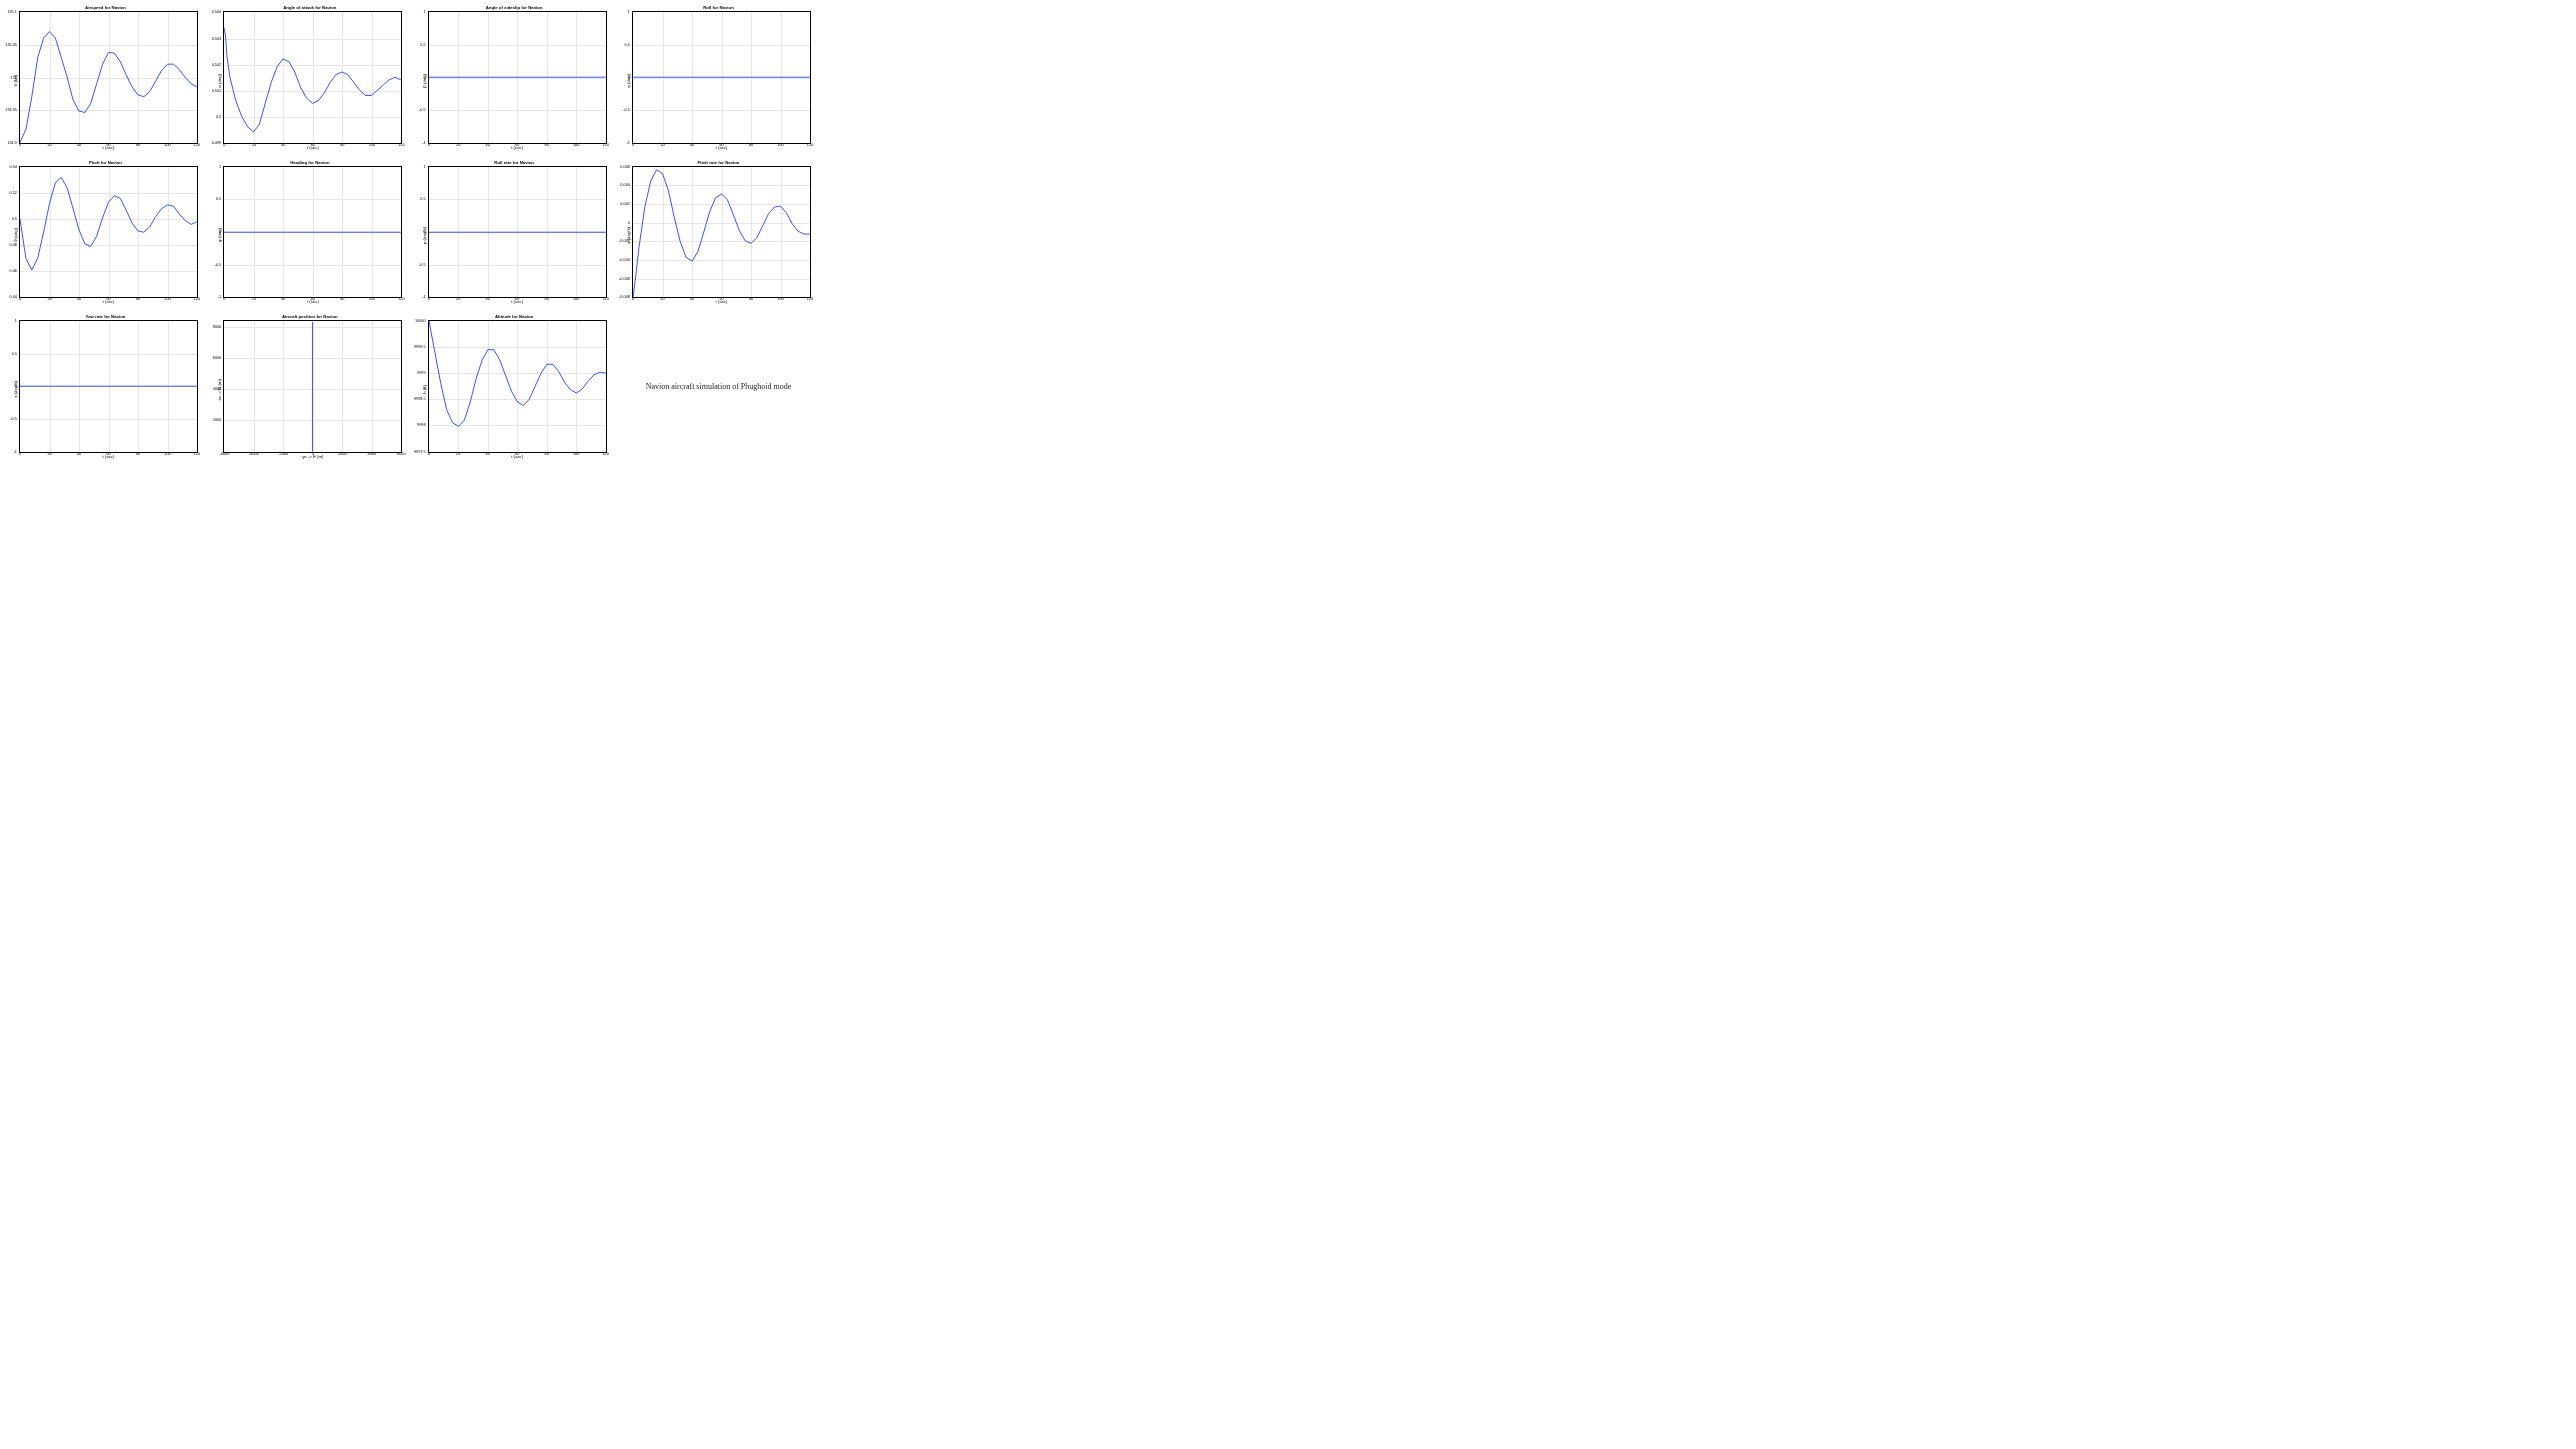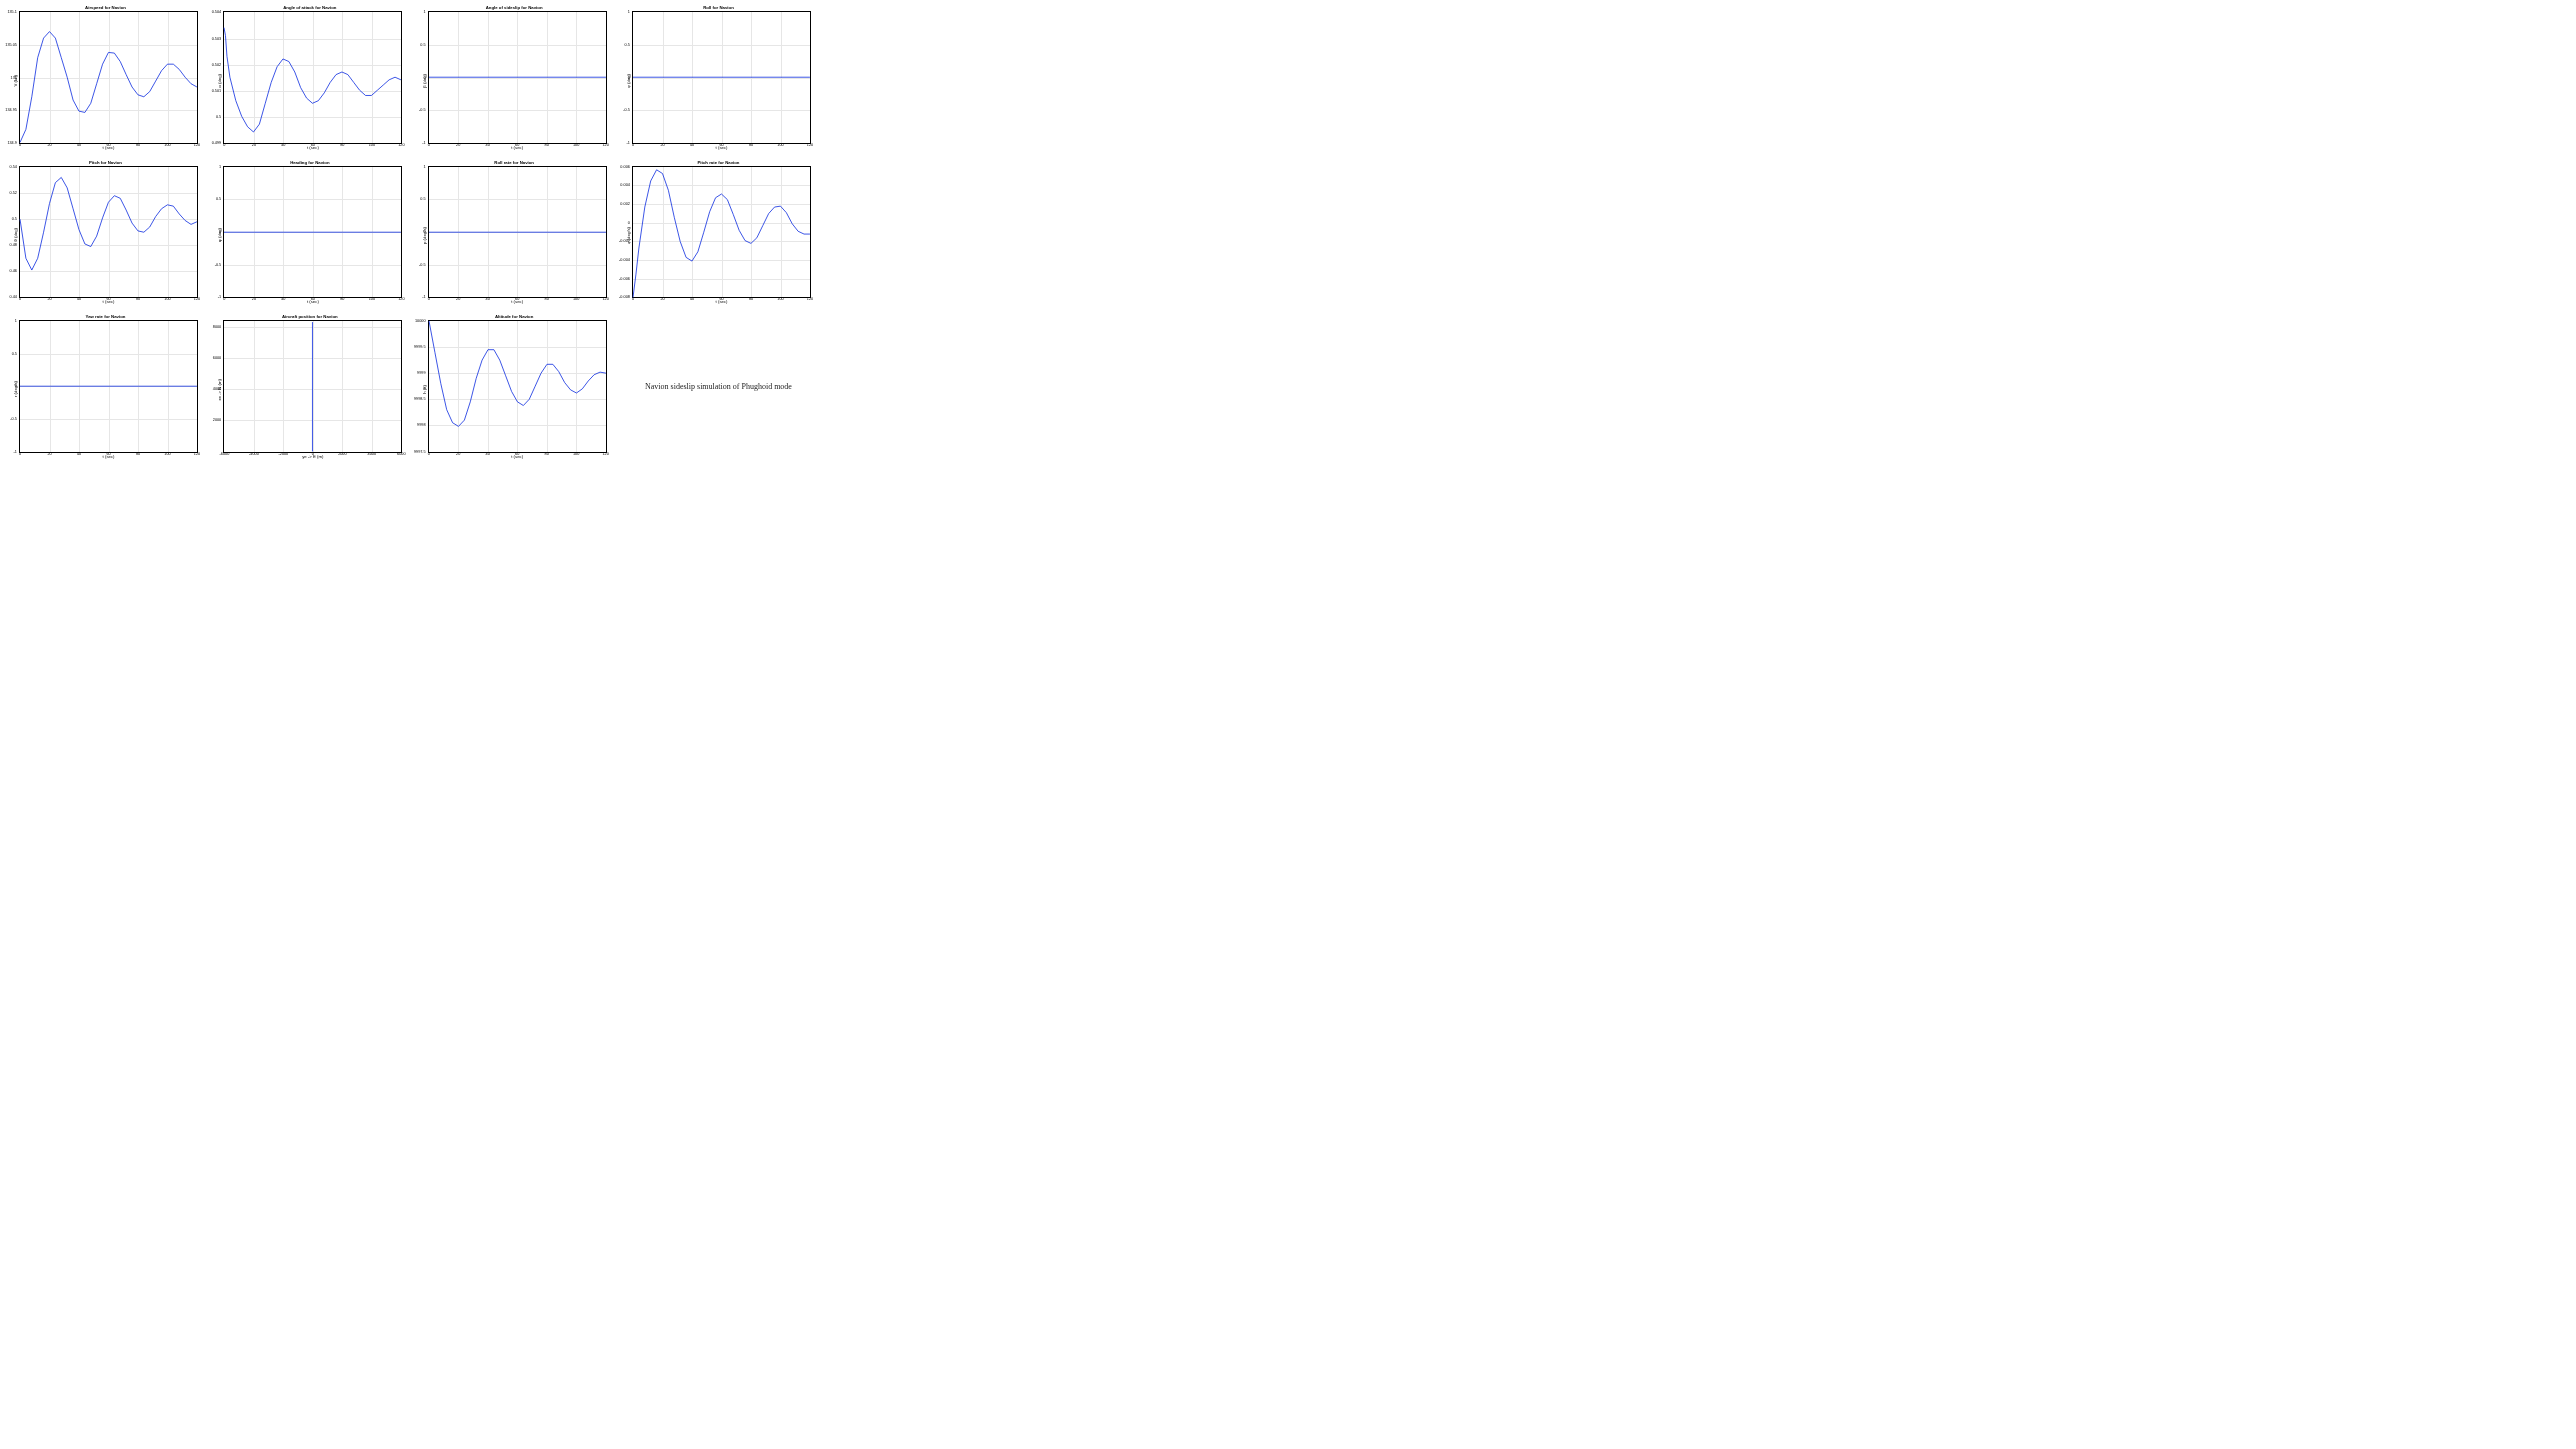--- a/index.html
+++ b/index.html
@@ -541,16 +541,16 @@
             </div>
             <svg class="series" viewBox="0 0 100 100" preserveAspectRatio="none">
               <polyline points="0.00,0.00 3.33,24.00 6.67,48.00 10.00,68.00 13.33,78.00 16.67,80.80 20.00,76.00 23.33,62.00 26.67,44.00 30.00,30.00 33.33,22.00 36.67,22.00 40.00,30.00 43.33,42.00 46.67,54.00 50.00,62.00 53.33,64.80 56.67,60.00 60.00,50.00 63.33,40.00 66.67,33.20 70.00,33.20 73.33,38.80 76.67,47.20 80.00,52.80 83.33,55.20 86.67,52.00 90.00,46.00 93.33,41.20 96.67,39.20 100.00,40.00" fill="none" stroke="#0b2be0" stroke-width="0.8" vector-effect="non-scaling-stroke"></polyline>
             </svg>
           </div>
           <div class="xlabel">t (sec)</div>
         </div>
       </div>
     </div>
     <div class="caption-cell">
-      <div class="caption-text">Navion sideslip simulation of Phughoid mode</div>
+      <div class="caption-text">Navion aircraft simulation of Phughoid mode</div>
     </div>
   </div>
 
 
 </body></html>

